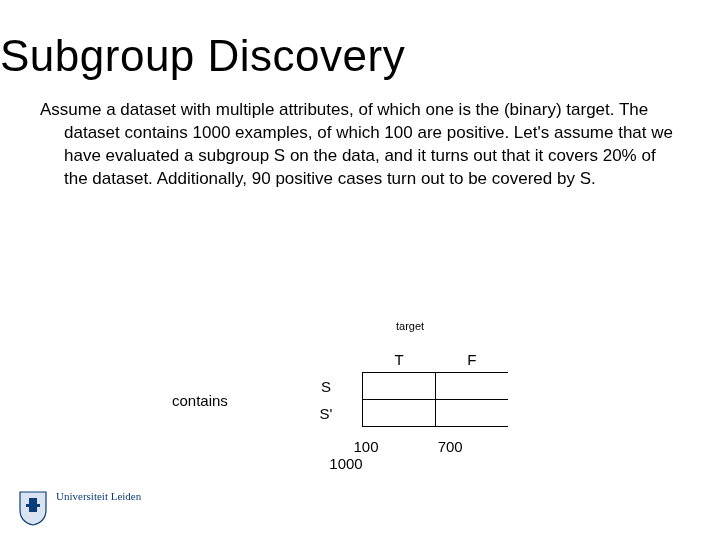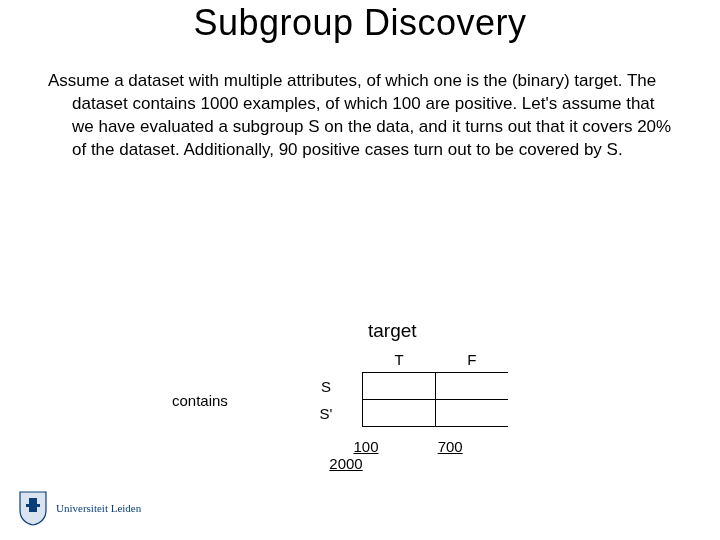--- a/index.html
+++ b/index.html
@@ -12,47 +12,47 @@
     color: #000;
     position: relative;
     overflow: hidden;
   }
   .slide {
     width: 720px;
     height: 540px;
     position: relative;
   }
   .title {
-    text-align: center;
-    font-size: 36px;
+    text-align: left;
+    font-size: 44px;
     font-weight: 400;
-    padding-top: 2px;
+    padding-top: 31px;
     letter-spacing: 0.5px;
   }
   .body {
     font-size: 17px;
     line-height: 1.35;
     padding: 18px 40px 0 40px;
   }
   .body p {
-    margin: 8px;
+    margin: 0;
     text-indent: -24px;
     padding-left: 24px;
   }
   .table-area {
     position: absolute;
     left: 240px;
     top: 320px;
     width: 340px;
   }
   .target-label {
     position: absolute;
-    left: 128px;
+    left: 156px;
     top: 0;
-    font-size: 19px;
+    font-size: 11px;
   }
   .subgroup-label {
     position: absolute;
     left: -68px;
     top: 72px;
     font-size: 15px;
   }
   table.ct {
     position: absolute;
     left: 50px;
@@ -71,31 +71,29 @@
   .br { border-right: 1.5px solid #000; }
   .totals {
     position: absolute;
     left: 50px;
     top: 118px;
     font-size: 15px;
   }
   .totals span {
     display: inline-block;
     text-align: center;
-    text-decoration: underline;
   }
   .tot-t { width: 72px; margin-left: 40px; }
   .tot-f { width: 72px; margin-left: 8px; }
   .tot-n { width: 72px; margin-left: 20px; }
   .logo {
     position: absolute;
     left: 18px;
     bottom: 14px;
     display: flex;
-    align-items: center;
     gap: 8px;
   }
   .logo-text {
     font-size: 11px;
     color: #0a3e7a;
     font-family: Georgia, 'Times New Roman', serif;
   }
   .crest {
     width: 30px;
     height: 36px;
@@ -132,21 +130,21 @@
         <td class="br">S'</td>
         <td class="br bb"></td>
         <td class="bb"></td>
       </tr>
     </tbody>
       </table>
 
     <div class="totals">
       <span class="tot-t">100</span>
       <span class="tot-f">700</span>
-      <span class="tot-n">2000</span>
+      <span class="tot-n">1000</span>
     </div>
   </div>
 
   <div class="logo">
     <svg class="crest" viewBox="0 0 30 36">
       <path d="M2 2 H28 V20 Q28 32 15 35 Q2 32 2 20 Z" fill="#d9e4f0" stroke="#0a3e7a" stroke-width="1.2"></path>
       <rect x="11" y="8" width="8" height="14" fill="#0a3e7a"></rect>
       <rect x="8" y="14" width="14" height="3" fill="#0a3e7a"></rect>
     </svg>
     <span class="logo-text">Universiteit Leiden</span>

